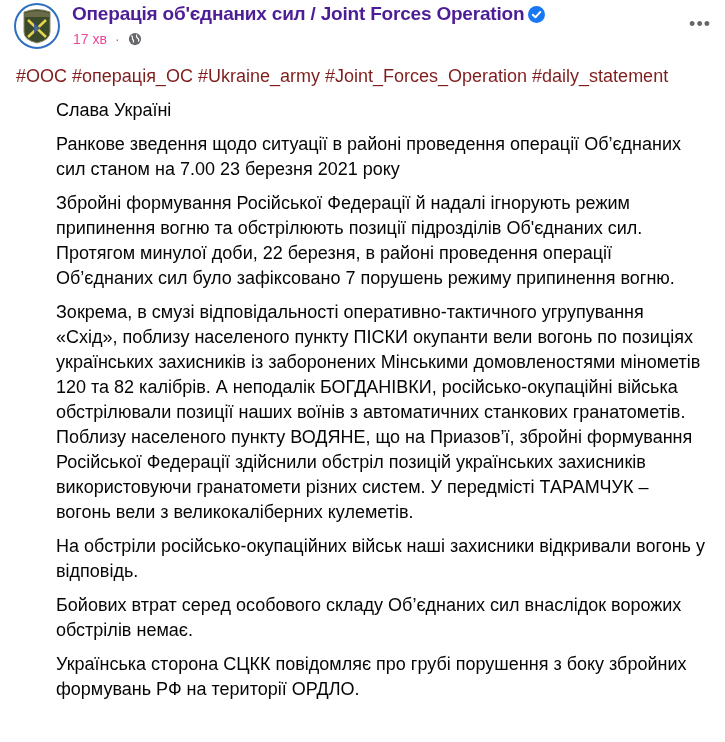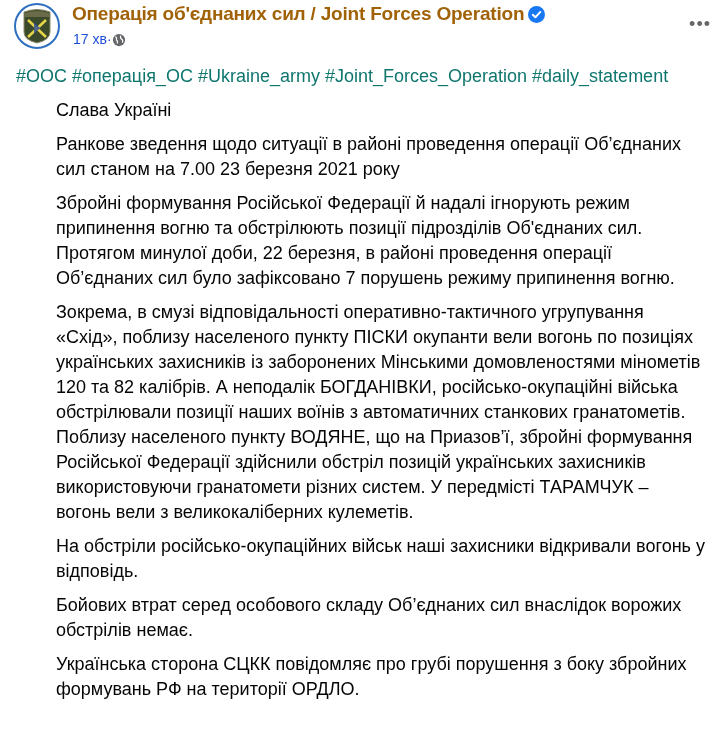--- a/index.html
+++ b/index.html
@@ -12,36 +12,36 @@
     .header { position: relative; height: 60px; }
     .avatar {
       position: absolute; left: 14px; top: 3px;
       width: 46px; height: 46px; border-radius: 50%;
       border: 2px solid #2e6fc0; box-sizing: border-box;
       background: #fff; display: flex; align-items: center; justify-content: center;
     }
     .avatar svg { width: 30px; height: 36px; }
     .page-name {
       position: absolute; left: 72px; top: 3px;
-      font-size: 19px; font-weight: bold; color: #a16207; white-space: nowrap;
+      font-size: 19px; font-weight: bold; color: #4c1d95; white-space: nowrap;
       letter-spacing: -0.2px;
     }
     .verified { display: inline-block; vertical-align: middle; margin-left: 4px; width: 17px; height: 17px; }
     .meta {
       position: absolute; left: 73px; top: 31px;
-      font-size: 14px; color: #1d4ed8; display: flex; align-items: flex-end; gap: 0;
+      font-size: 14px; color: #ec4899; display: flex; align-items: center; gap: 8px;
     }
     .globe { width: 14px; height: 14px; }
     .more {
       position: absolute; right: 14px; top: 14px;
       font-size: 18px; color: #65676b; letter-spacing: 1px; cursor: pointer;
     }
     .body { padding: 0 14px 0 16px; font-size: 18px; line-height: 25px; }
     .hashtags { margin-top: 4px; color: #216fdb; }
-    .hashtags a { color: #0f766e; text-decoration: none; margin-right: 5px; }
+    .hashtags a { color: #7f1d1d; text-decoration: none; margin-right: 5px; }
     .para { margin-top: 9px; margin-left: 40px; }
   </style>
 </head>
 <body>
 
 <div class="post">
   <div class="header">
     <div class="avatar">
       <svg viewBox="0 0 30 36">
         <path d="M2 4 Q15 -1 28 4 L28 24 Q28 32 15 35 Q2 32 2 24 Z" fill="#3a4a2a" stroke="#8a8a6a" stroke-width="1"></path>

